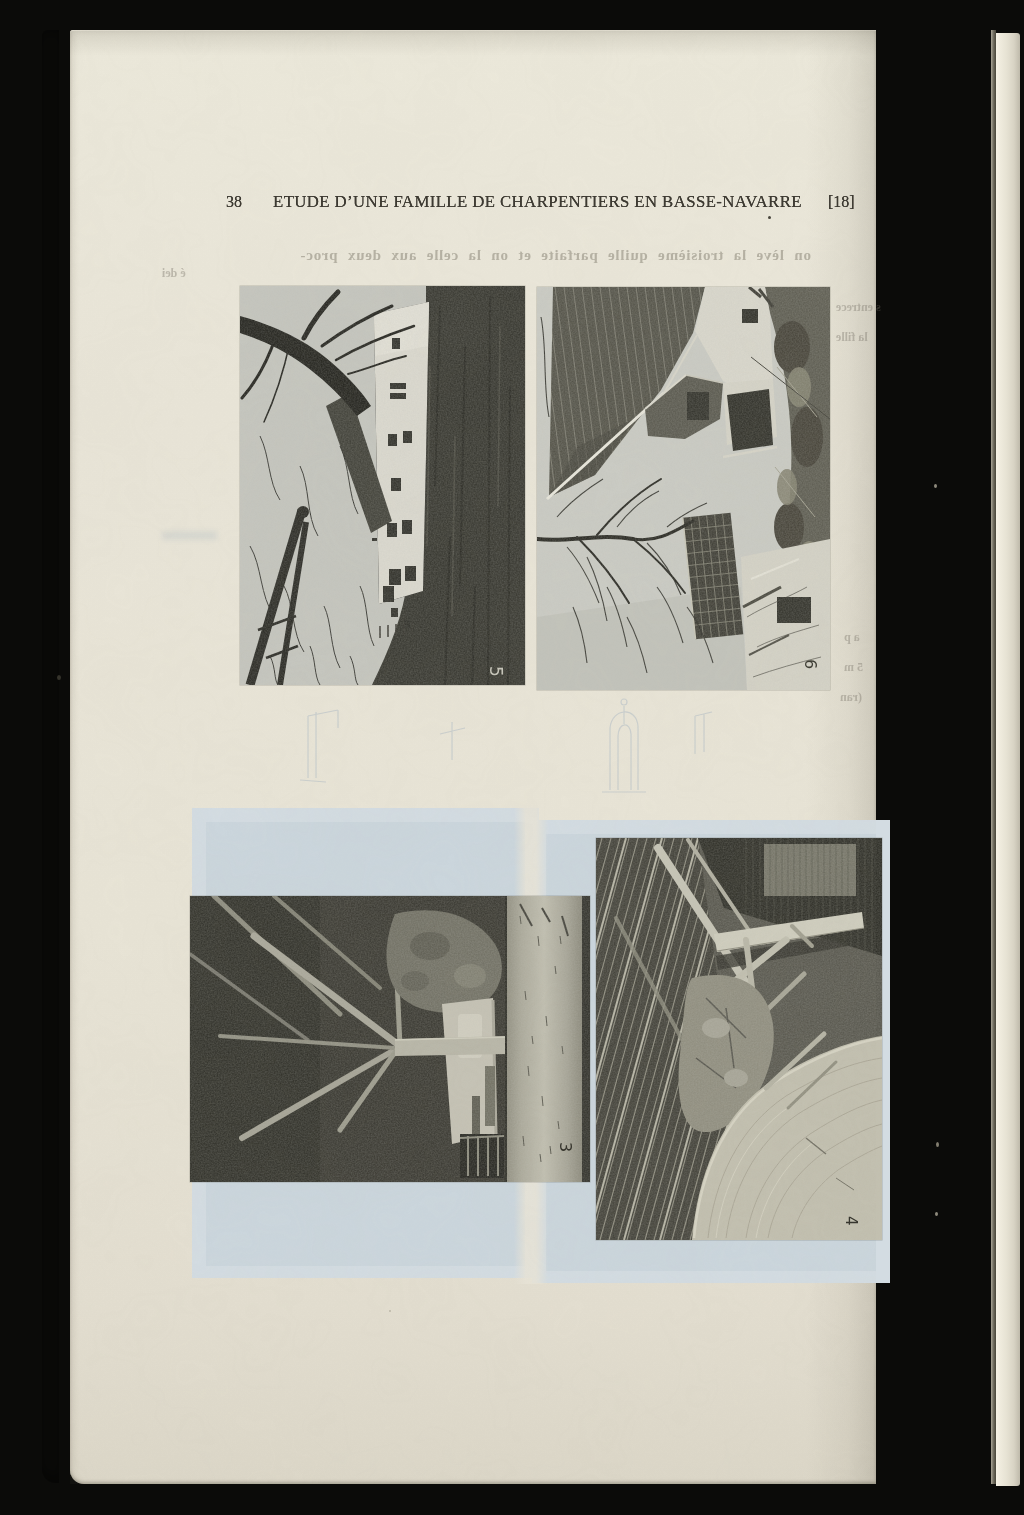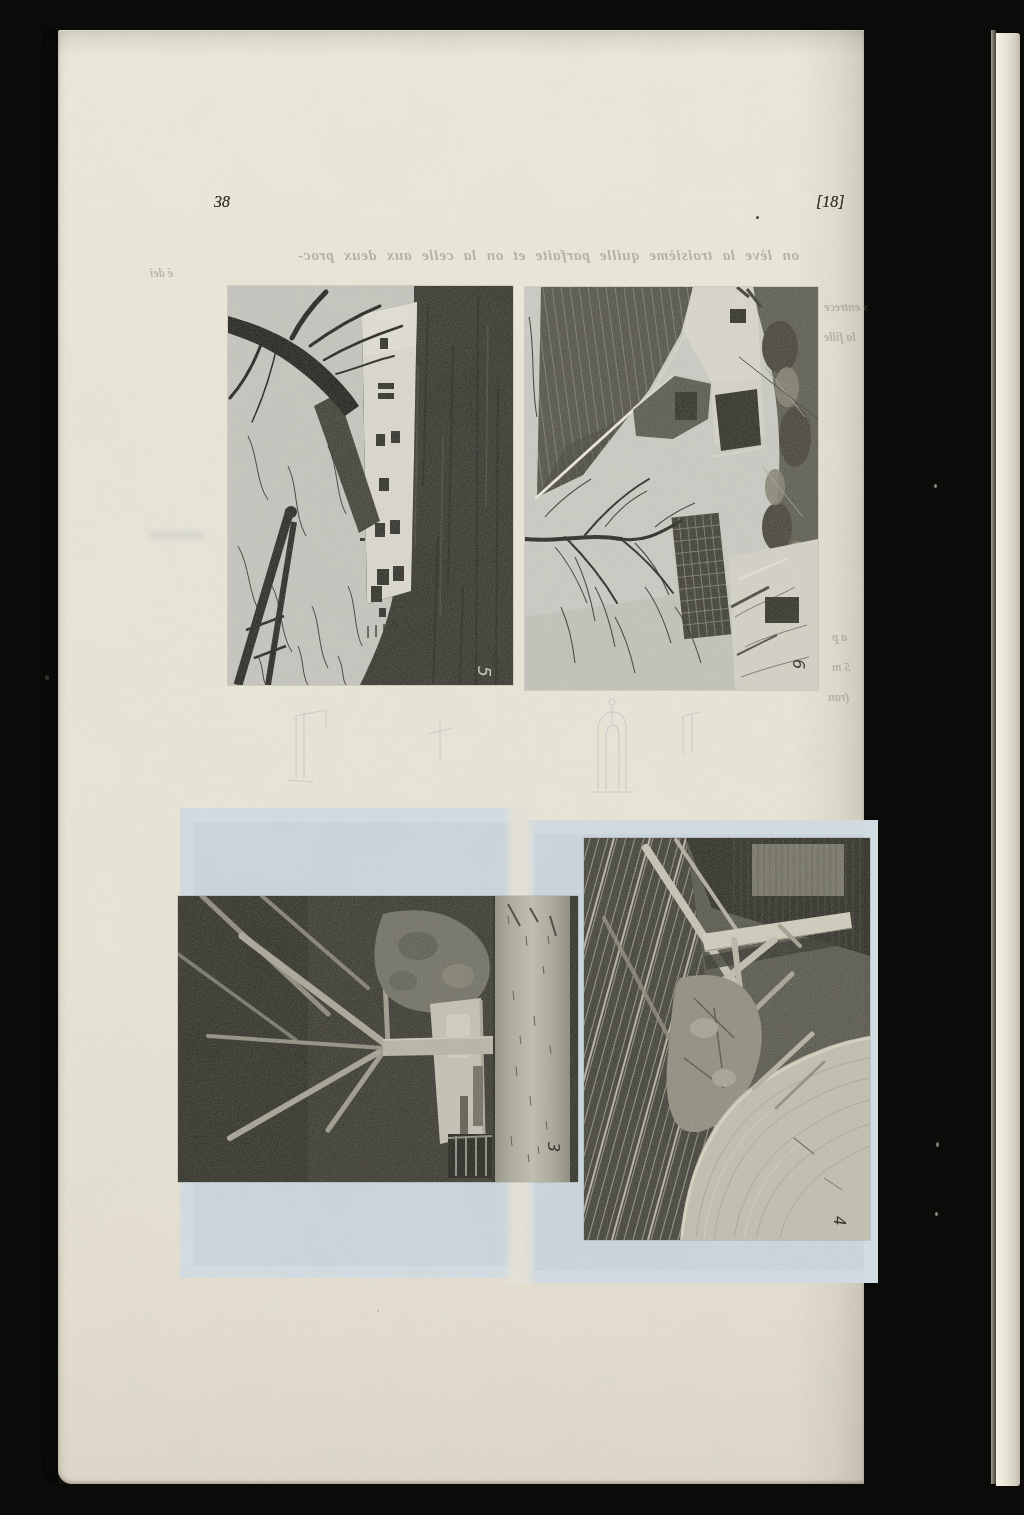--- a/index.html
+++ b/index.html
@@ -6,24 +6,24 @@
   .stage{position:relative;width:1024px;height:1515px;background:#0b0b09;overflow:hidden;
          font-family:"Liberation Serif",serif;}
   
   .edge-stack{position:absolute;left:42px;top:30px;width:17px;height:1453px;
     border-radius:6px 0 0 14px;
     background:repeating-linear-gradient(90deg,
       #efebde 0px,#cfcbbe 2px,#aaa79a 3px,#e6e2d5 4px,#bdb9ac 6px,#f0ecdf 7px,
       #c4c0b3 9px,#e9e5d8 10px,#b1ad a0 12px,#e2ded1 13px,#c9c5b8 15px,#ece8db 17px);
     box-shadow:inset 0 6px 8px rgba(0,0,0,.25), inset 0 -8px 10px rgba(0,0,0,.3);}
   
-  .page{position:absolute;left:58px;top:30px;width:806px;height:1454px;
+  .page{position:absolute;left:70px;top:30px;width:806px;height:1454px;
     background:linear-gradient(180deg,#ece9db 0%,#e9e5d8 26%,#e8e4d6 62%,#e3ded0 88%,#dcd7c8 100%);
     border-radius:3px 0 0 14px;
-    box-shadow:inset 0 1px 0 #f6f2e5, inset 0 -2px 3px rgba(60,55,40,.25), inset 3px 0 6px rgba(70,65,50,.12);font-style:italic;}
+    box-shadow:inset 0 1px 0 #f6f2e5, inset 0 -2px 3px rgba(60,55,40,.25), inset 3px 0 6px rgba(70,65,50,.12);}
   .gutter-shade{position:absolute;right:0;top:0;width:70px;height:100%;pointer-events:none;
     background:linear-gradient(90deg,rgba(90,84,66,0) 0%,rgba(90,84,66,.07) 60%,rgba(70,65,50,.16) 100%);}
   .top-shade{position:absolute;left:0;top:0;width:100%;height:26px;pointer-events:none;
     background:linear-gradient(180deg,rgba(80,75,60,.14),rgba(80,75,60,0));}
   
   .gutter{position:absolute;left:991px;top:30px;width:5px;height:1454px;
     background:linear-gradient(90deg,#a9a596,#6b675a 55%,#494639);}
   .facing{position:absolute;left:996px;top:33px;width:24px;height:1453px;
     background:linear-gradient(90deg,#f7f3e6 0%,#efebdd 18%,#e6e2d3 45%,#d8d3c4 75%,#bfbaab 100%);
     border-radius:0 3px 3px 0;}
@@ -76,20 +76,21 @@
 
 <div class="stage">
 
   <div class="edge-stack"></div>
 
   <div class="page">
     <div class="top-shade"></div>
     <div class="gutter-shade"></div>
 
     <span class="hdr hdr-num" style="left:156px;top:163px;">38</span>
+    <span class="hdr hdr-title" style="left:203px;top:162px;">ETUDE D’UNE FAMILLE DE CHARPENTIERS EN BASSE-NAVARRE</span>
     <span class="hdr hdr-bracket" style="left:758px;top:163px;">[18]</span>
 
     <div class="ghost ghost-line" style="left:169px;top:217px;">on lève la troisième quille parfaite et on la celle aux deux proc-</div>
     <div class="ghost ghost-frag gf-left" style="left:92px;top:236px;">é dei</div>
     <div class="ghost ghost-frag gf-r1" style="left:766px;top:270px;">s entrece</div>
     <div class="ghost ghost-frag gf-r2" style="left:766px;top:300px;">la fille</div>
     <div class="ghost ghost-frag gf-r3" style="left:774px;top:600px;">a p</div>
     <div class="ghost ghost-frag gf-r4" style="left:774px;top:630px;">5 m</div>
     <div class="ghost ghost-frag gf-r5" style="left:770px;top:660px;">(ran</div>
     <div class="ghost-smudge" style="left:92px;top:501px;"></div>

